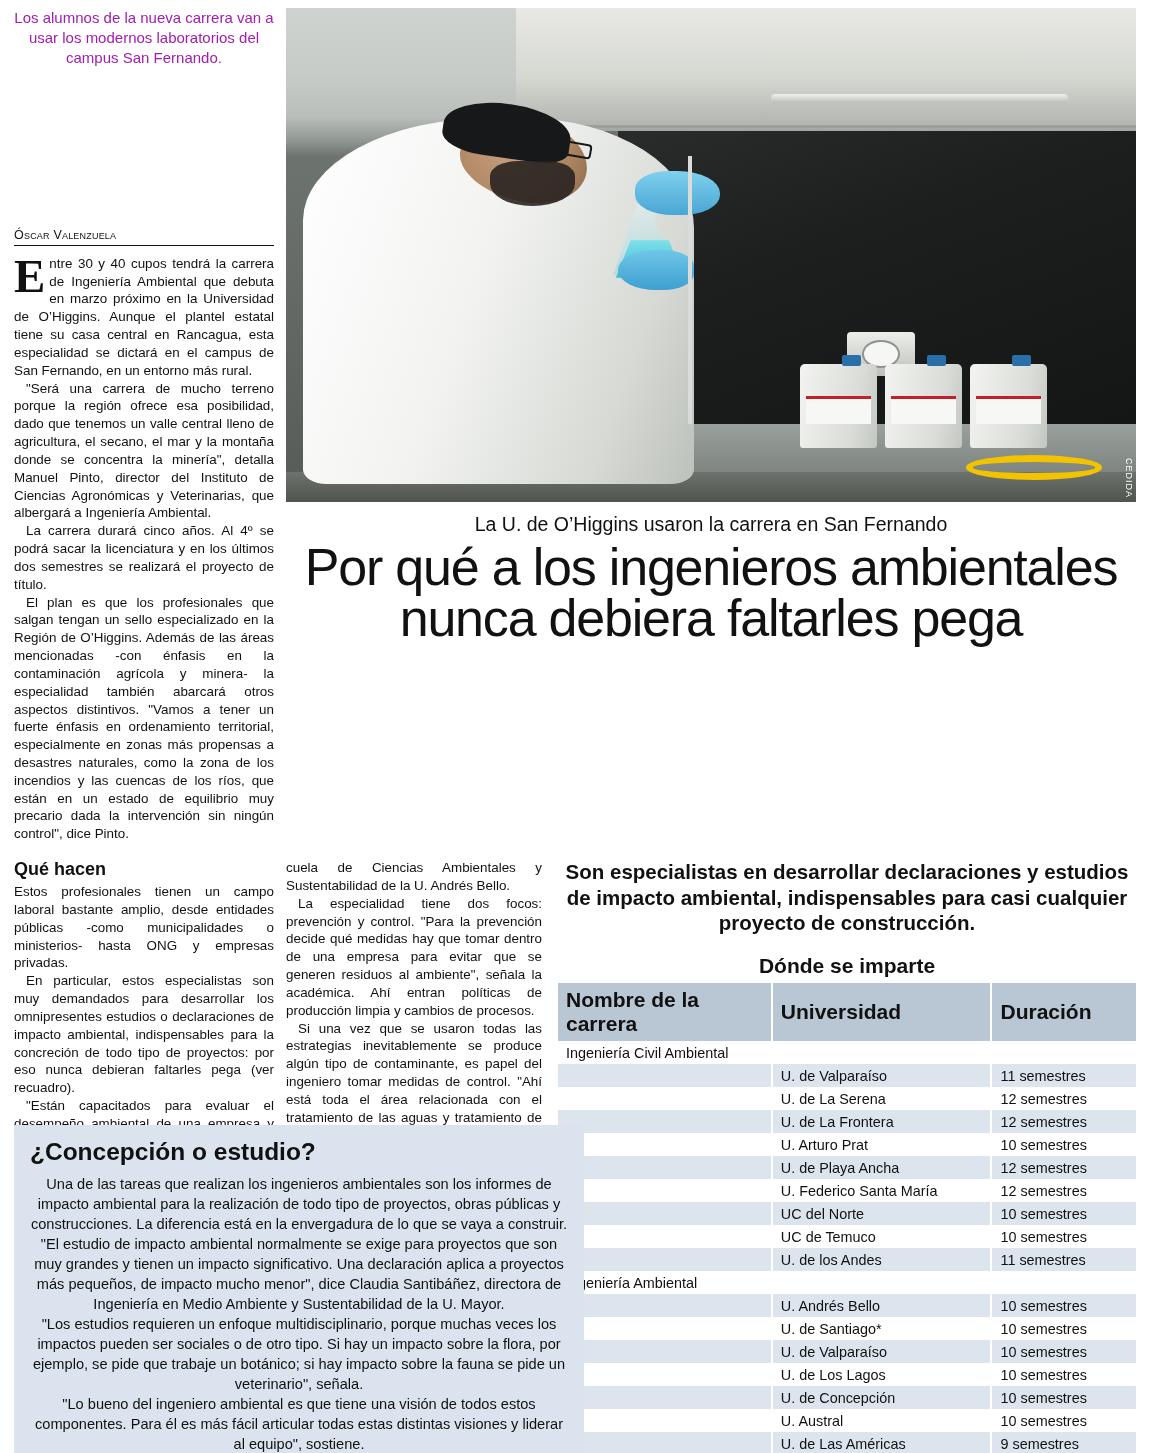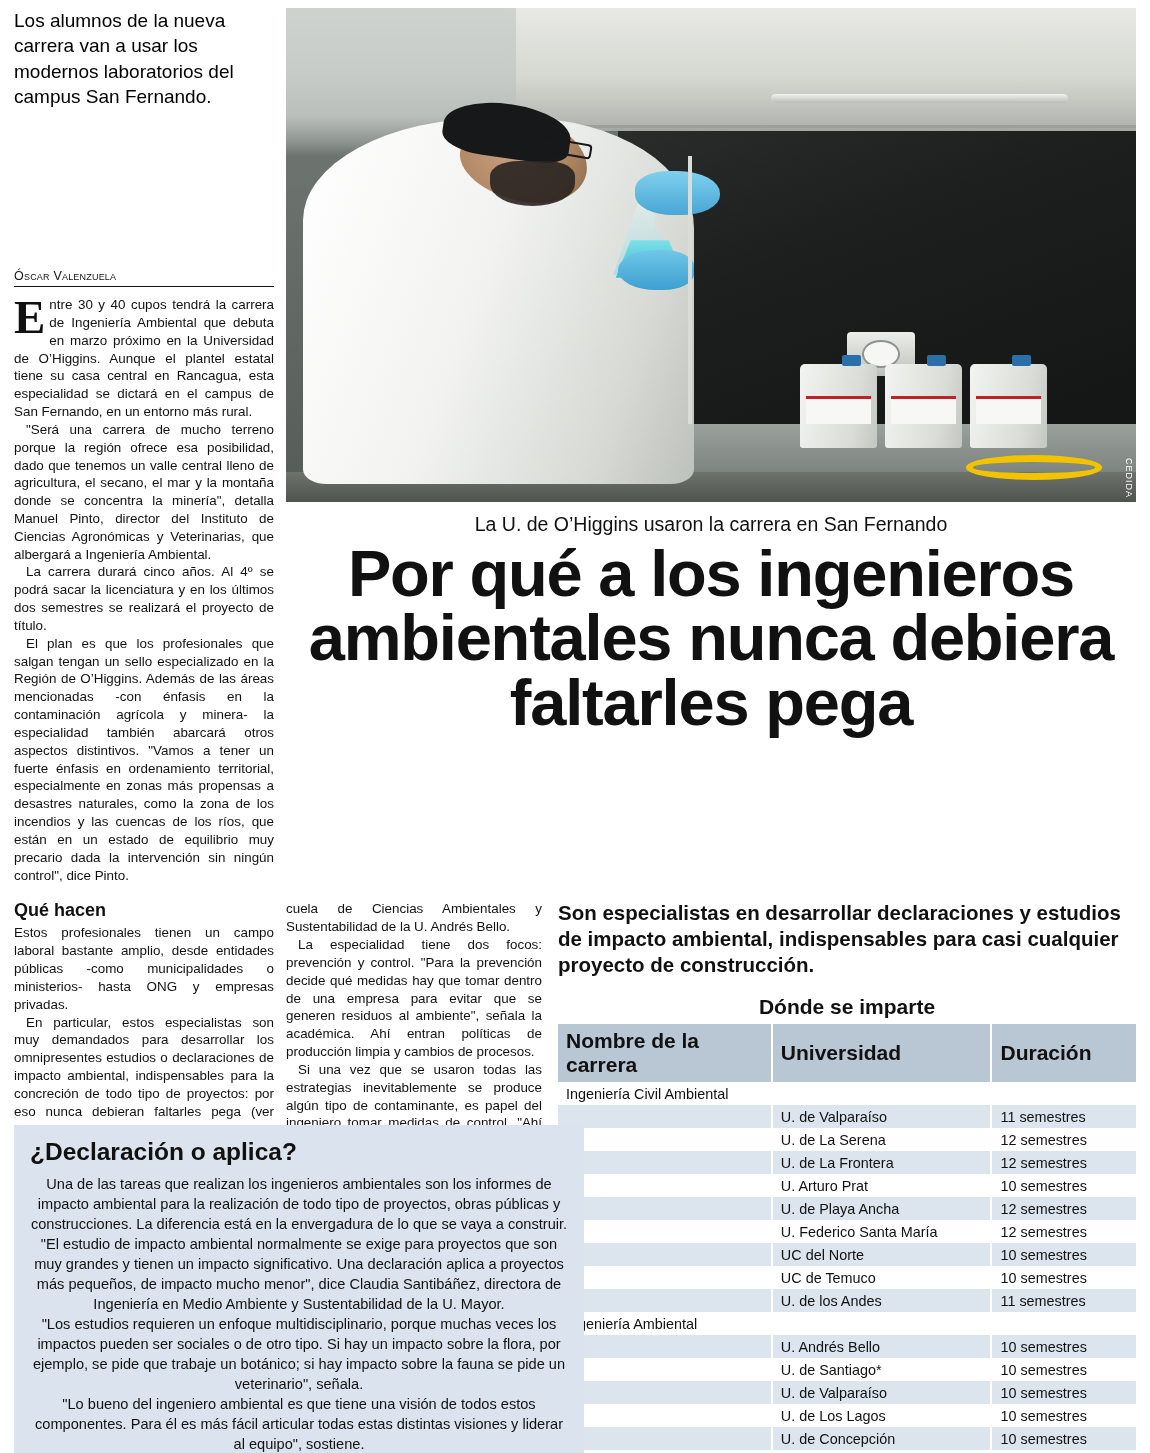--- a/index.html
+++ b/index.html
@@ -66,24 +66,24 @@
   .col-left {
     width: 272px;
     flex: 0 0 272px;
     padding-right: 12px;
   }
   .photo-block {
     flex: 1 1 auto;
     position: relative;
   }
   .caption-top {
-    text-align: left;
-    font-size: 19px;
+    text-align: center;
+    font-size: 15px;
     line-height: 1.33;
-    color: #000000;
+    color: #a21caf;
   }
   .byline {
     margin-top: 160px;
     border-bottom: 1.5px solid #111;
     padding-bottom: 3px;
     font-size: 12.5px;
     letter-spacing: 0.2px;
   }
   .byline .sc { font-variant: small-caps; }
 
@@ -238,22 +238,22 @@
   }
 
   .kicker {
     text-align: center;
     font-size: 19.5px;
     margin-top: 11px;
     color: #111;
   }
   .headline {
     text-align: center;
-    font-weight: bold;
-    font-size: 65px;
+    font-weight: normal;
+    font-size: 52px;
     line-height: 0.99;
     letter-spacing: -1.2px;
     margin-top: 6px;
   }
 
   
   .mid-area { display: flex; margin-top: 16px; }
   .mid-c1 { width: 272px; flex: 0 0 272px; padding-right: 12px; }
   .mid-c2 { width: 272px; flex: 0 0 272px; padding-right: 16px; }
   .mid-c3 { flex: 1 1 auto; }
@@ -261,20 +261,21 @@
   .subhead {
     font-weight: bold;
     font-size: 18px;
     margin-bottom: 3px;
   }
   .pullquote {
     font-weight: bold;
     font-size: 20.5px;
     line-height: 1.25;
     margin: 0 0 18px 0;
+    text-align: center;
   }
 
   .table-title {
     text-align: center;
     font-weight: bold;
     font-size: 21px;
     margin-bottom: 5px;
   }
   table.schools {
     width: 100%;
@@ -502,20 +503,20 @@
             <td>9 semestres</td>
           </tr>
 
         </tbody>
       </table>
 
     </div>
   </div>
 
   <div class="box">
-    <h2>¿Declaración o aplica?</h2>
+    <h2>¿Concepción o estudio?</h2>
     <p>Una de las tareas que realizan los ingenieros ambientales son los informes de impacto ambiental para la realización de todo tipo de proyectos, obras públicas y construcciones. La diferencia está en la envergadura de lo que se vaya a construir.</p>
     <p>"El estudio de impacto ambiental normalmente se exige para proyectos que son muy grandes y tienen un impacto significativo. Una declaración aplica a proyectos más pequeños, de impacto mucho menor", dice Claudia Santibáñez, directora de Ingeniería en Medio Ambiente y Sustentabilidad de la U. Mayor.</p>
     <p>"Los estudios requieren un enfoque multidisciplinario, porque muchas veces los impactos pueden ser sociales o de otro tipo. Si hay un impacto sobre la flora, por ejemplo, se pide que trabaje un botánico; si hay impacto sobre la fauna se pide un veterinario", señala.</p>
     <p>"Lo bueno del ingeniero ambiental es que tiene una visión de todos estos componentes. Para él es más fácil articular todas estas distintas visiones y liderar al equipo", sostiene.</p>
   </div>
 
 </div>
 
 </body></html>

